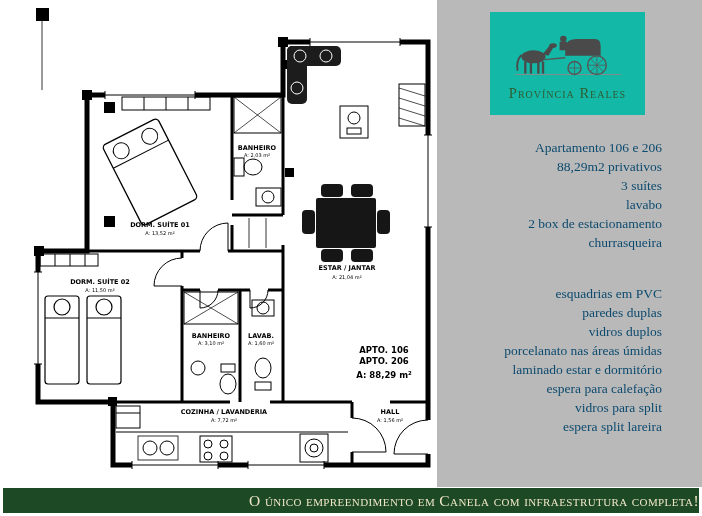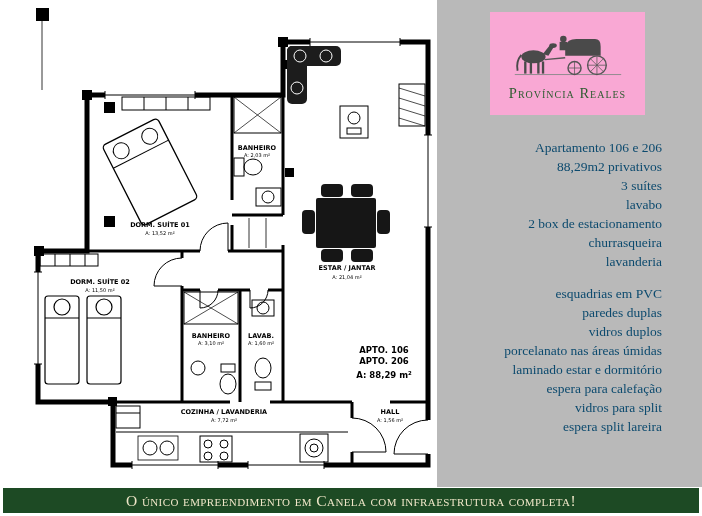--- a/index.html
+++ b/index.html
@@ -6,36 +6,36 @@
   body { margin: 0; background: #fff; }
   .page {
     position: relative; width: 702px; height: 516px;
     background: #fff; overflow: hidden;
     font-family: "Liberation Serif", serif;
   }
   .plan-area { position: absolute; left: 0; top: 0; width: 437px; height: 487px; background: #fff; }
   .sidebar { position: absolute; left: 437px; top: 0; width: 265px; height: 487px; background: #b9b9b9; }
   .logo-box {
     position: absolute; top: 12px; left: 53px; width: 155px; height: 103px;
-    background: #f9a8d4; display: flex; flex-direction: column;
+    background: #14b8a6; display: flex; flex-direction: column;
     align-items: center; justify-content: center; gap: 2px;
   }
   .brand {
     font-family: "Liberation Serif", serif; font-variant: small-caps;
     color: #2f5c31; font-size: 14.5px; letter-spacing: 1px; line-height: 1;
     padding-top: 2px;
   }
   .side-text { position: absolute; right: 40px; text-align: right; color: #0c4a6e;
     font-size: 13.5px; line-height: 19px; }
   .details { top: 138px; }
   .features { top: 284px; }
   .banner {
     position: absolute; left: 3px; bottom: 3px; width: 696px; height: 25px;
     background: #1d4a24; color: #efe6c8;
-    display: flex; align-items: center; justify-content: center;
+    display: flex; align-items: center; justify-content: flex-end;
   }
   .banner span { font-variant: small-caps; font-size: 15.5px; letter-spacing: 0.4px; }
   svg text { font-family: "DejaVu Sans", sans-serif; fill: #000; }
   .room-name { font-size: 6.5px; font-weight: bold; }
   .room-area { font-size: 5px; }
   .unit-label { font-size: 8.5px; font-weight: bold; }
 </style>
 </head>
 <body>
 
@@ -283,21 +283,20 @@
       <div class="brand">Província Reales</div>
     </div>
 
     <div class="side-text details">
       <div>Apartamento 106 e 206</div>
       <div>88,29m2 privativos</div>
       <div>3 suítes</div>
       <div>lavabo</div>
       <div>2 box de estacionamento</div>
       <div>churrasqueira</div>
-      <div>lavanderia</div>
     </div>
 
     <div class="side-text features">
       <div>esquadrias em PVC</div>
       <div>paredes duplas</div>
       <div>vidros duplos</div>
       <div>porcelanato nas áreas úmidas</div>
       <div>laminado estar e dormitório</div>
       <div>espera para calefação</div>
       <div>vidros para split</div>

